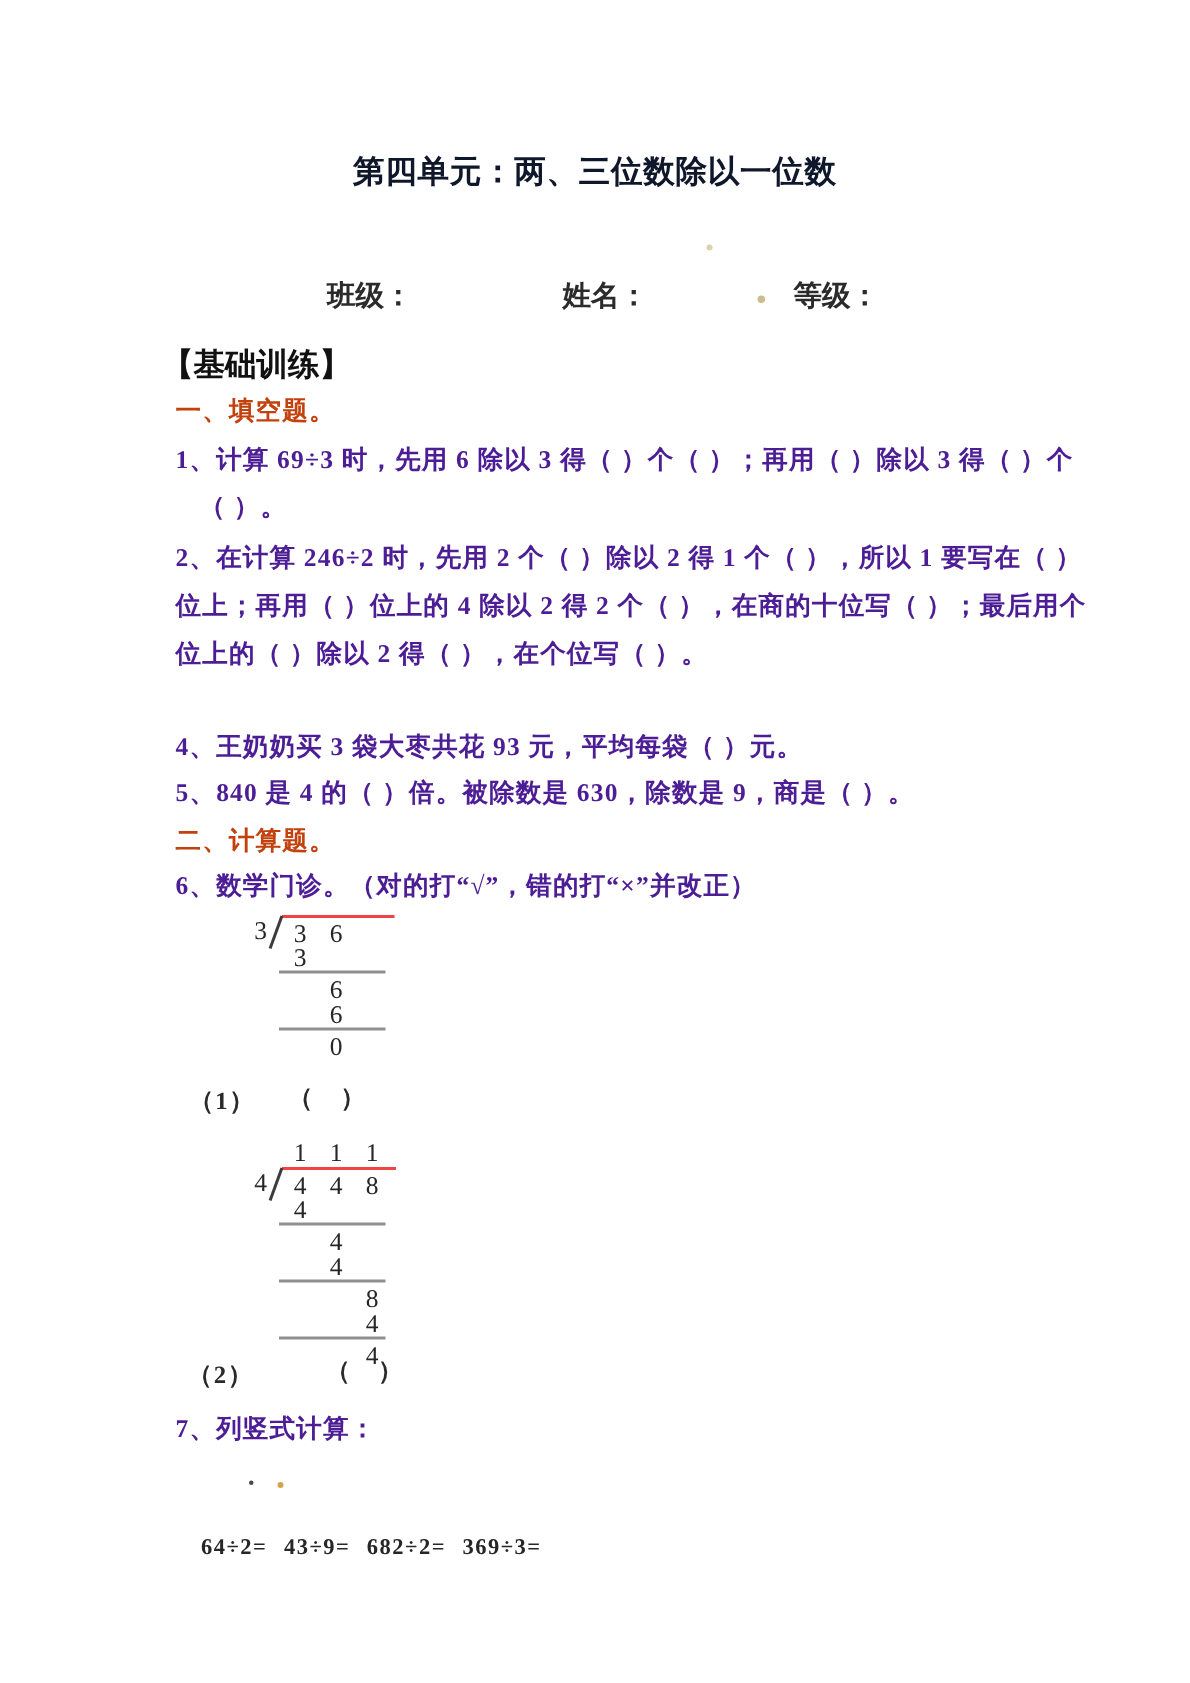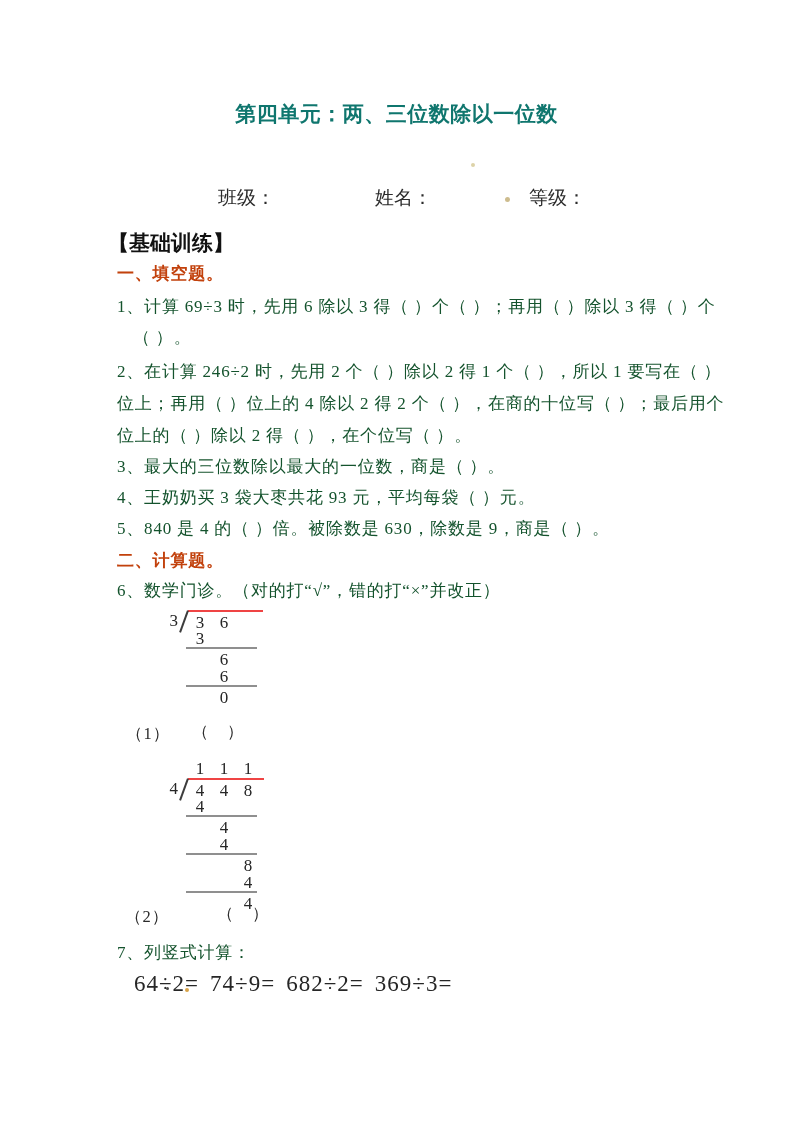--- a/index.html
+++ b/index.html
@@ -1,41 +1,41 @@
 <!DOCTYPE html>
 <html><head>
 <meta charset="utf-8">
 <style>
   * { margin:0; padding:0; box-sizing:border-box; }
   html,body { background:#ffffff; }
   body { font-family:"Liberation Serif","DejaVu Serif",serif; }
   .page { position:relative; width:793px; height:1122px; background:#ffffff; overflow:hidden; color:#262626; }
-  .abs { position:absolute; }
-  .title { left:0; width:793px; text-align:center; font-size:21px; font-weight:700; color:#0f766e; line-height:30px; white-space:nowrap; letter-spacing:0.5px; }
+  .abs { position:absolute;font-weight:bold; }
+  .title { left:0; width:793px; text-align:center; font-size:21px; font-weight:700; color:#0f172a; line-height:30px; white-space:nowrap; letter-spacing:0.5px; }
   .info-label { font-size:19px; line-height:26px; color:#2b2b2b; white-space:nowrap; }
   .h-basic { font-size:21px; font-weight:700; line-height:28px; color:#111; white-space:nowrap; }
   .h-sub { font-size:17px; font-weight:700; line-height:24px; color:#c2410c; white-space:nowrap; letter-spacing:0.8px; }
-  .body-line { font-size:17px; line-height:24px; letter-spacing:0.8px; white-space:nowrap; color:#14532d; }
+  .body-line { font-size:17px; line-height:24px; letter-spacing:0.8px; white-space:nowrap; color:#4c1d95; }
   .ans { font-size:16.5px; line-height:22px; letter-spacing:1px; white-space:nowrap; color:#2a2a2a; }
 
   
   .division { position:absolute; width:270px; }
   .drow { padding-left:30px; height:17px; line-height:17px; white-space:nowrap; }
   .dq { height:18px; line-height:18px; }
   .dcell { display:inline-block; width:24px; text-align:center; font-size:17px; color:#262626; }
   .dbrow { display:flex; height:20px; }
   .ddiv { width:22px; text-align:right; padding-right:2px; font-size:17px; line-height:21px; color:#262626; }
   .dslash { position:relative; width:8px; }
   .dslash::before { content:""; position:absolute; left:3px; top:0; width:2px; height:23px; background:#3c3c3c; transform:rotate(20deg); }
   .ddvd { border-top:2px solid #ef4444; white-space:nowrap; }
   .ddvd .dcell { line-height:22px; }
   .drule { height:2px; background:#8f8f8f; margin:0 0 2px 28px; width:71px; }
 
   .q7-row { display:flex; gap:11px; }
-  .q7-item { font-size:23px; line-height:26px; letter-spacing:1px; white-space:nowrap; color:#262626; }
+  .q7-item { font-size:15px; line-height:26px; letter-spacing:1px; white-space:nowrap; color:#262626;margin-top:48px; }
   .dot { position:absolute; border-radius:50%; }
 </style>
 </head>
 <body>
 
 <div class="page" id="page">
 
   <div class="abs title" style="top:99px">第四单元：两、三位数除以一位数</div>
 
   <div class="abs info-label" style="left:218px;top:185px">班级：</div>
@@ -46,21 +46,20 @@
 
   <div class="abs h-sub" style="left:117px;top:262px">一、填空题。</div>
 
   <div class="abs body-line" style="left:117px;top:295px">1、计算 69÷3 时，先用 6 除以 3 得（ ）个（ ）；再用（ ）除以 3 得（ ）个</div>
   <div class="abs body-line" style="left:133px;top:326px">（ ）。</div>
 
   <div class="abs body-line" style="left:117px;top:360px">2、在计算 246÷2 时，先用 2 个（ ）除以 2 得 1 个（ ），所以 1 要写在（ ）</div>
   <div class="abs body-line" style="left:117px;top:392px">位上；再用（ ）位上的 4 除以 2 得 2 个（ ），在商的十位写（ ）；最后用个</div>
   <div class="abs body-line" style="left:117px;top:424px">位上的（ ）除以 2 得（ ），在个位写（ ）。</div>
 
-  <div class="abs body-line" style="left:117px;top:455px">3、最大的三位数除以最大的一位数，商是（ ）。</div>
   <div class="abs body-line" style="left:117px;top:486px">4、王奶奶买 3 袋大枣共花 93 元，平均每袋（ ）元。</div>
   <div class="abs body-line" style="left:117px;top:517px">5、840 是 4 的（ ）倍。被除数是 630，除数是 9，商是（ ）。</div>
 
   <div class="abs h-sub" style="left:117px;top:549px">二、计算题。</div>
   <div class="abs body-line" style="left:117px;top:579px">6、数学门诊。（对的打“√”，错的打“×”并改正）</div>
 
   <div class="division" style="left:158px;top:610px">
       <div class="dbrow">
         <span class="ddiv">3</span>
         <span class="dslash"></span>
@@ -92,21 +91,21 @@
       <div class="drow ds"><span class="dcell"></span><span class="dcell"></span><span class="dcell">4</span></div>
       <div class="drule"></div>
       <div class="drow ds"><span class="dcell"></span><span class="dcell"></span><span class="dcell">4</span></div>
     </div>
   <div class="abs ans" style="left:125px;top:906px">（2）</div>
   <div class="abs ans" style="left:217px;top:903px">（　）</div>
 
   <div class="abs body-line" style="left:117px;top:941px">7、列竖式计算：</div>
   <div class="abs q7-row" style="left:134px;top:971px">
     <span class="q7-item">64÷2=</span>
-    <span class="q7-item">74÷9=</span>
+    <span class="q7-item">43÷9=</span>
     <span class="q7-item">682÷2=</span>
     <span class="q7-item">369÷3=</span>
   </div>
 
 <div class="dot" style="left: 505px; top: 197px; width: 5px; height: 5px; background: rgb(205, 188, 142);"></div>
     <div class="dot" style="left: 471px; top: 163px; width: 4px; height: 4px; background: rgb(221, 211, 168);"></div>
     <div class="dot" style="left: 166px; top: 987px; width: 3px; height: 3px; background: rgb(74, 74, 74);"></div>
     <div class="dot" style="left: 185px; top: 988px; width: 4px; height: 4px; background: rgb(216, 163, 72);"></div>
   </div>
 

